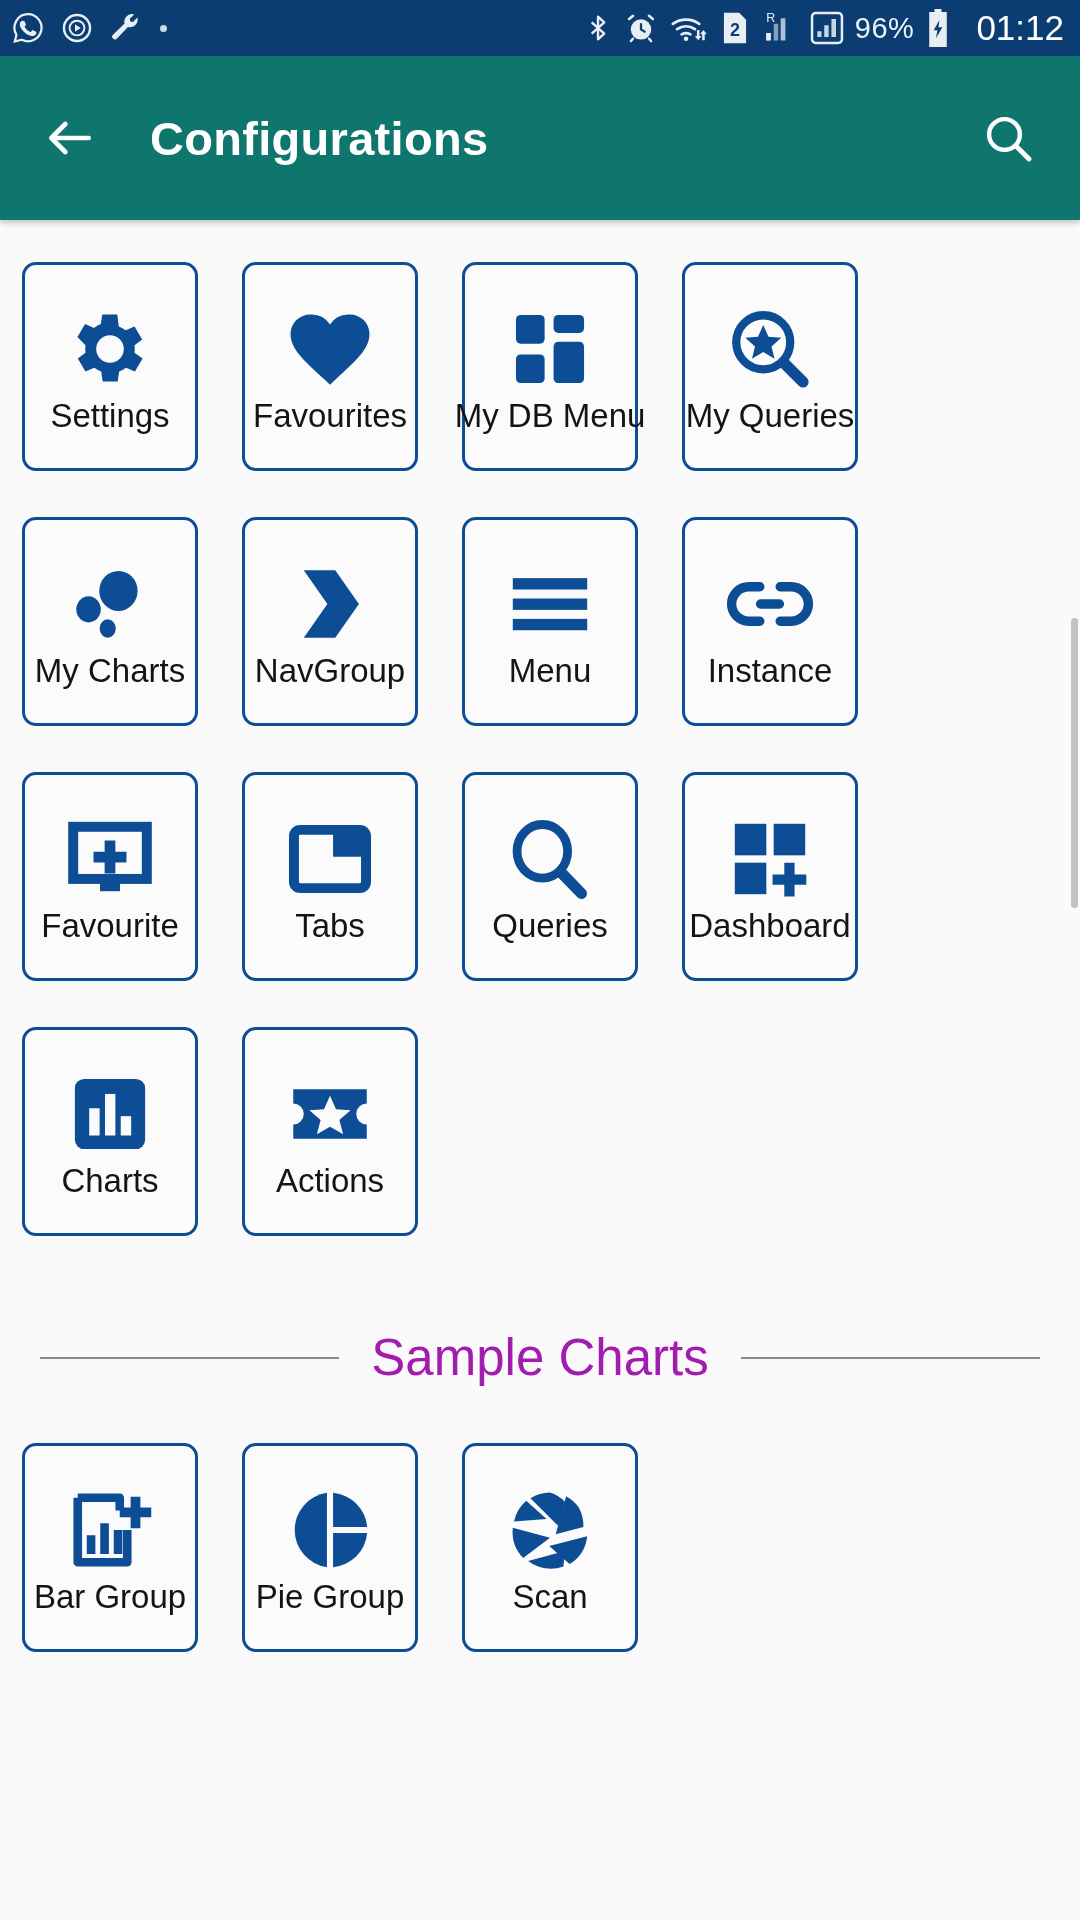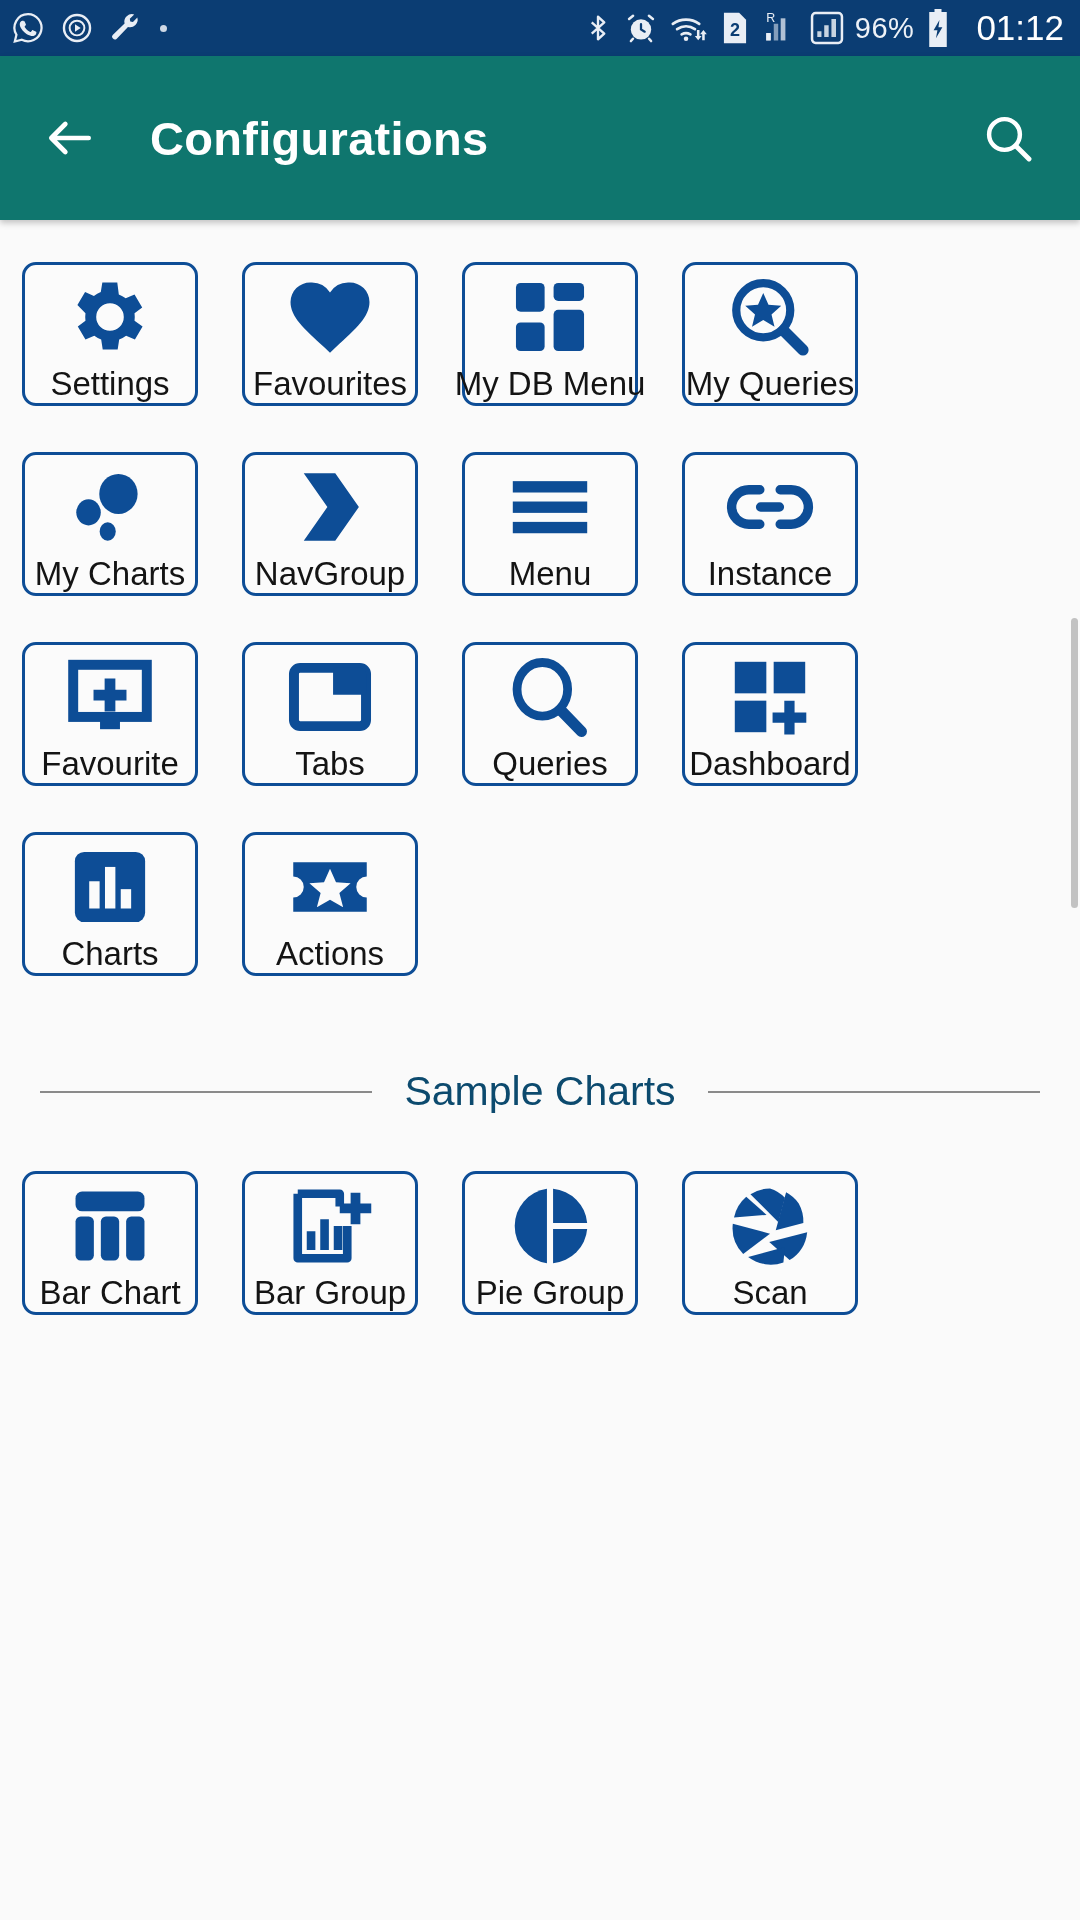--- a/index.html
+++ b/index.html
@@ -70,21 +70,21 @@
     display: grid;
     grid-template-columns: repeat(4, 176px);
     column-gap: 44px;
     row-gap: 46px;
     padding-left: 22px;
     justify-content: start;
   }
 
   .tile {
     width: 176px;
-    height: 144px;
+    height: 209px;
     border: 3px solid #0d4d96;
     border-radius: 14px;
     background: #fbfbfb;
     display: flex;
     flex-direction: column;
     align-items: center;
     justify-content: center;
     gap: 2px;
   }
   .tile-icon {
@@ -106,22 +106,22 @@
     align-items: center;
     margin: 92px 40px 0 40px;
     gap: 32px;
   }
   .section-line {
     flex: 1 1 auto;
     height: 2px;
     background: #8a8a8a;
   }
   .section-title {
-    font-size: 41px;
-    color: #0c4a6e;
+    font-size: 51px;
+    color: #a21caf;
     white-space: nowrap;
   }
 
   .grid-charts { margin-top: 56px; }
 
   
   .scrollbar {
     position: absolute;
     right: 2px;
     top: 398px;
@@ -381,31 +381,20 @@
   </div>
 
   <div class="section">
     <span class="section-line"></span>
     <span class="section-title">Sample Charts</span>
     <span class="section-line"></span>
   </div>
 
   <div class="grid grid-charts">
 
-    <div class="tile">
-      <span class="tile-icon">
-        <svg width="88" height="88" viewBox="0 0 24 24">
-          <rect x="2.6" y="2.6" width="18.8" height="5.4" rx="1.8" fill="#0d4d96"></rect>
-          <rect x="2.6" y="9.4" width="5" height="12" rx="1.4" fill="#0d4d96"></rect>
-          <rect x="9.5" y="9.4" width="5" height="12" rx="1.4" fill="#0d4d96"></rect>
-          <rect x="16.4" y="9.4" width="5" height="12" rx="1.4" fill="#0d4d96"></rect>
-        </svg>
-      </span>
-      <span class="tile-label">Bar Chart</span>
-    </div>
 
     <div class="tile">
       <span class="tile-icon">
         <svg width="90" height="90" viewBox="0 0 24 24">
           <path fill="none" stroke="#0d4d96" stroke-width="2.3" stroke-linejoin="round" d="M3.4 3.4h11.2v3.4M3.4 3.4v17.2h13.2V12"></path>
           <rect x="5.8" y="13.4" width="2.3" height="5" fill="#0d4d96"></rect>
           <rect x="9.4" y="10.2" width="2.3" height="8.2" fill="#0d4d96"></rect>
           <rect x="13" y="12" width="2.3" height="6.4" fill="#0d4d96"></rect>
           <path fill="#0d4d96" d="M17.5 3.1h2.6v2.9H23v2.6h-2.9v2.9h-2.6V8.6h-2.9V6h2.9z"></path>
         </svg>

